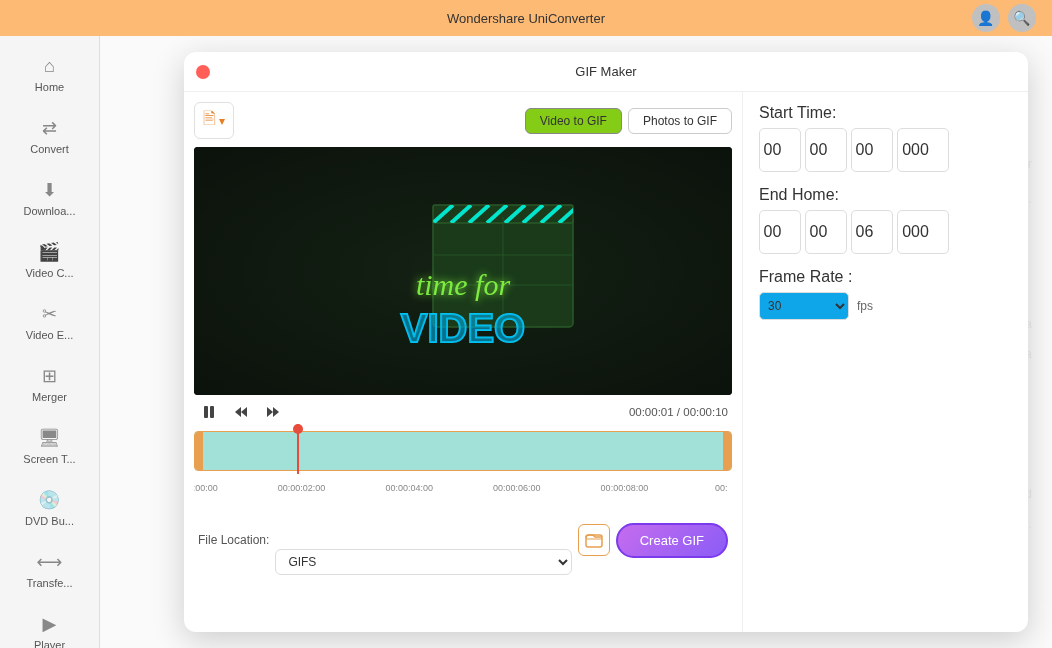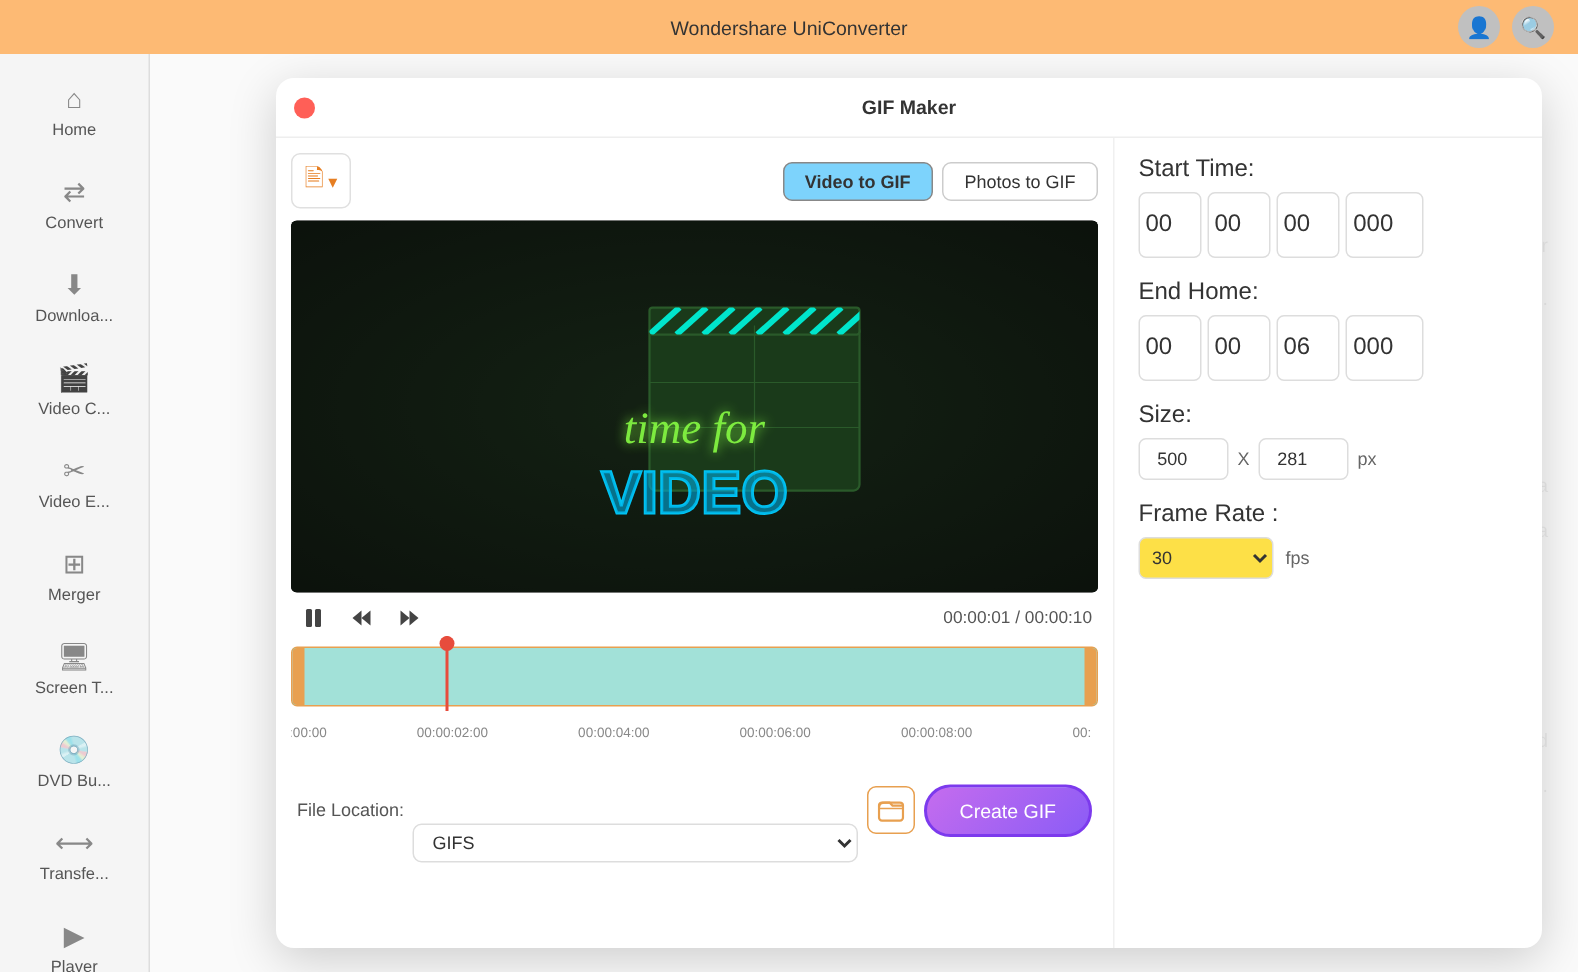--- a/index.html
+++ b/index.html
@@ -114,21 +114,21 @@
     .dialog-close-btn {
       position: absolute;
       left: 12px;
       width: 14px;
       height: 14px;
       background: #ff5f57;
       border-radius: 50%;
     }
     .dialog-title {
       font-size: 13px;
-      font-weight: 700;
+      font-weight: 400;
       color: #333;
     }
     .dialog-body {
       display: flex;
       flex: 1;
       overflow: hidden;
     }
 
     
     .video-panel {
@@ -166,23 +166,23 @@
     .mode-tab {
       padding: 5px 14px;
       border-radius: 6px;
       border: 1.5px solid #ccc;
       background: white;
       font-size: 12px;
       color: #333;
       cursor: pointer;
     }
     .mode-tab.active {
-      background: #7dd3fc;
+      background: #84cc16;
       border-color: #888;
-      font-weight: 700;
+      font-weight: 400;
     }
 
     
     .video-preview {
       width: 100%;
       height: 248px;
       background: #1a1a1a;
       border-radius: 4px;
       overflow: hidden;
       position: relative;
@@ -397,21 +397,21 @@
       align-items: center;
       gap: 8px;
     }
     .fps-select {
       width: 90px;
       height: 28px;
       border: 1.5px solid #ddd;
       border-radius: 5px;
       font-size: 12px;
       padding: 0 4px;
-      background: #fde047;
+      background: #0ea5e9;
       color: #333;
     }
     .fps-label {
       font-size: 12px;
       color: #666;
     }
 
     
     .bg-text {
       position: absolute;
@@ -634,29 +634,20 @@
         <div class="settings-group">
           <div class="settings-label">End Home:</div>
           <div class="time-inputs">
             <input class="spinner-input" type="number" value="00" min="0" max="99" style="">
             <input class="spinner-input" type="number" value="00" min="0" max="59" style="">
             <input class="spinner-input" type="number" value="06" min="0" max="59" style="">
             <input class="spinner-input spinner-wide" type="number" value="000" min="0" max="999" style="">
           </div>
         </div>
 
-        <div class="settings-group">
-          <div class="settings-label">Size:</div>
-          <div class="size-inputs">
-            <input class="size-input" type="number" value="500" style="">
-            <span class="size-x-label">X</span>
-            <input class="size-input" type="number" value="281" style="">
-            <span class="size-px-label">px</span>
-          </div>
-        </div>
 
         <div class="settings-group">
           <div class="settings-label">Frame Rate :</div>
           <div class="fps-row">
             <select class="fps-select">
               <option>10</option>
               <option>15</option>
               <option>20</option>
               <option>24</option>
               <option>25</option>

